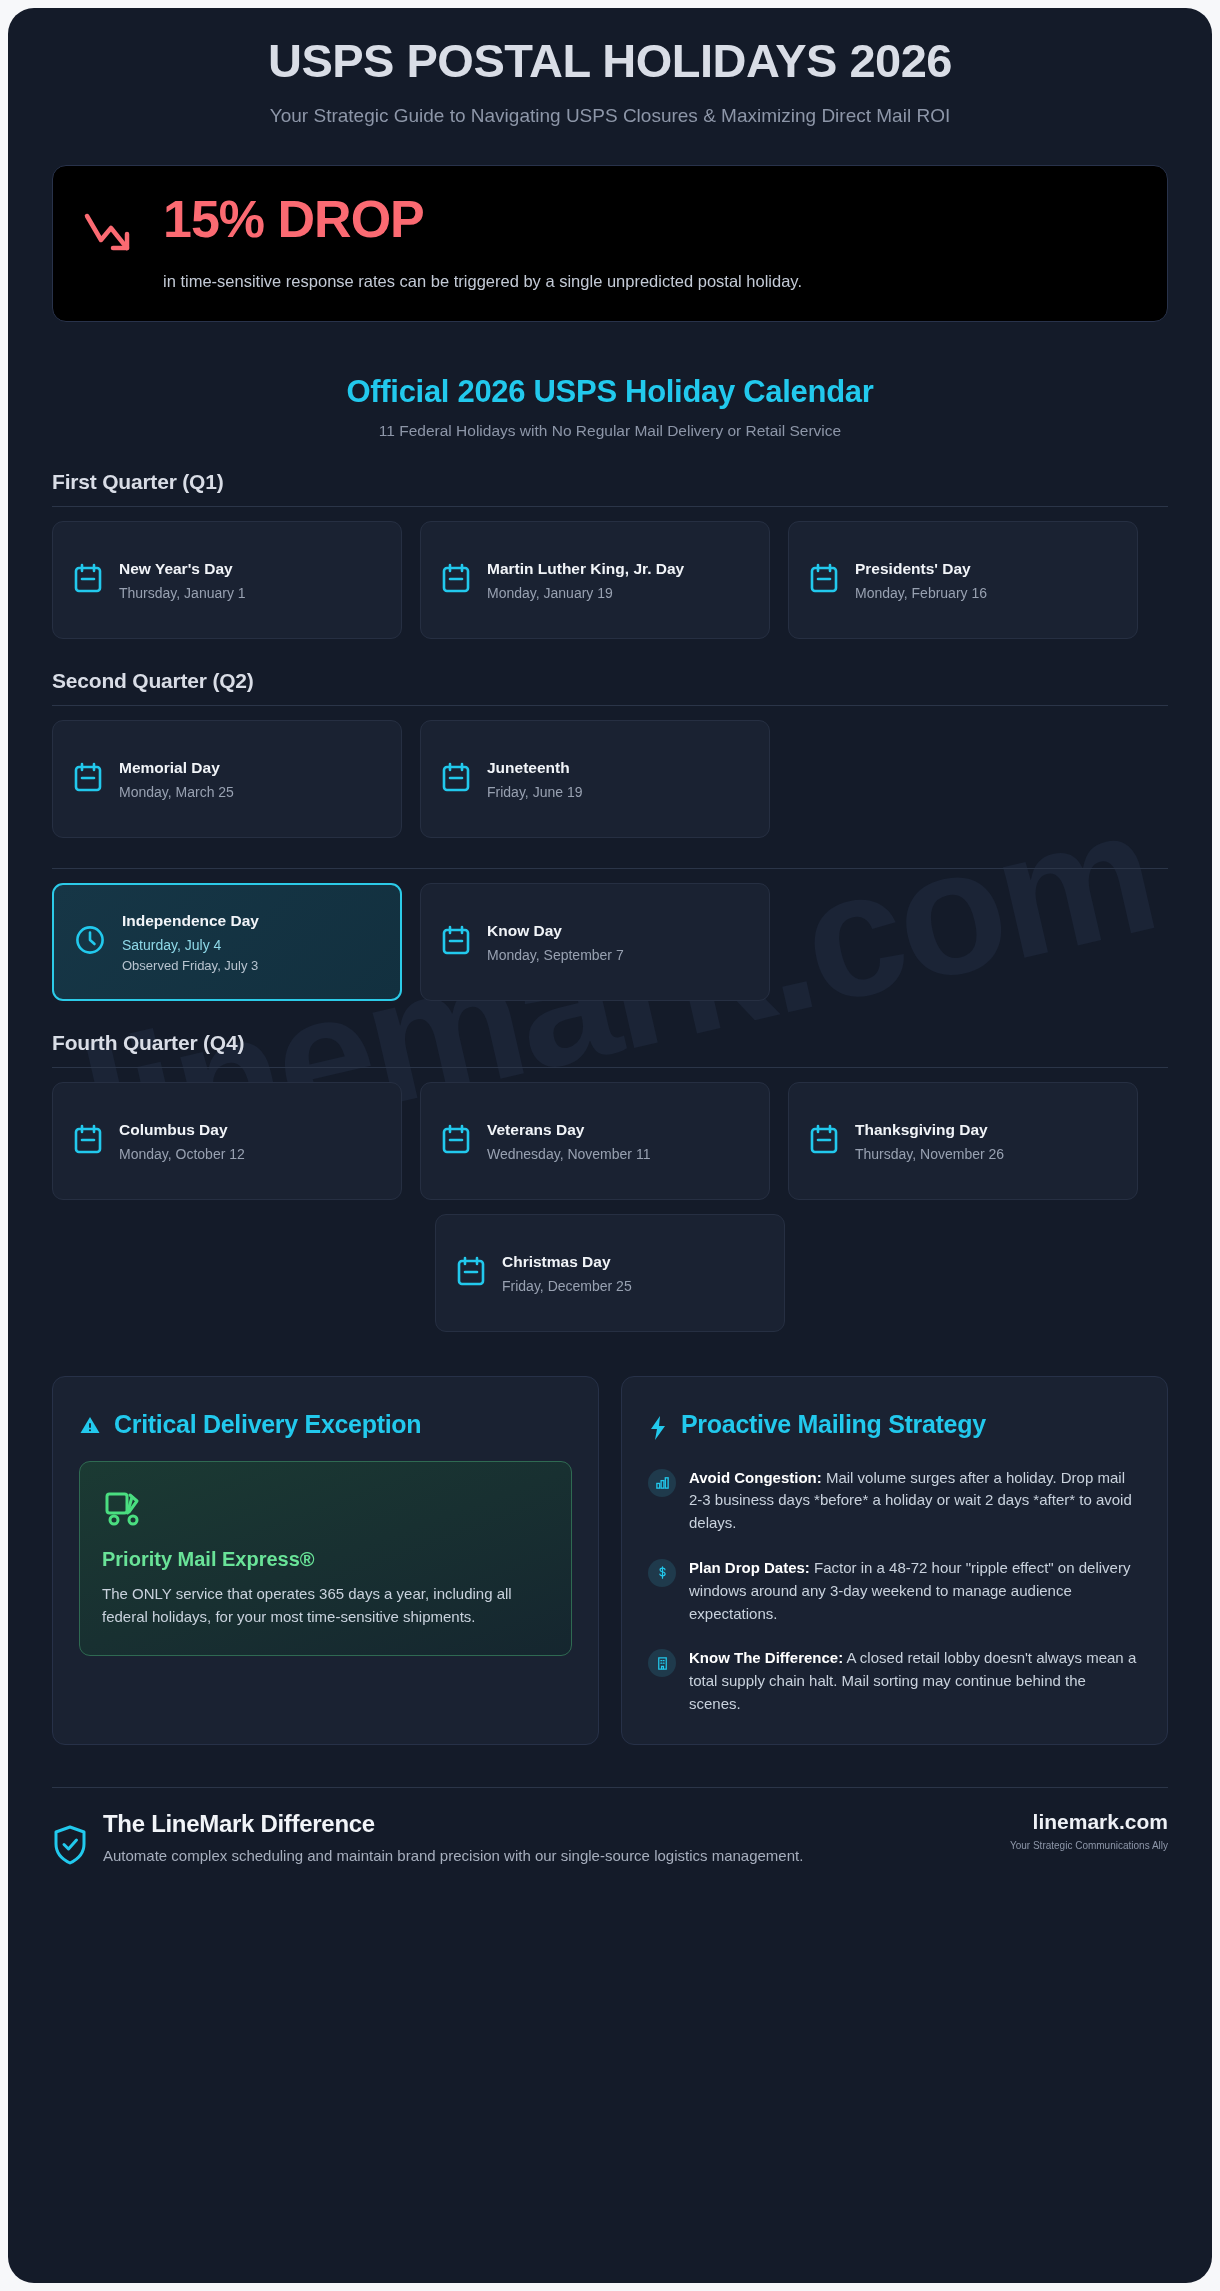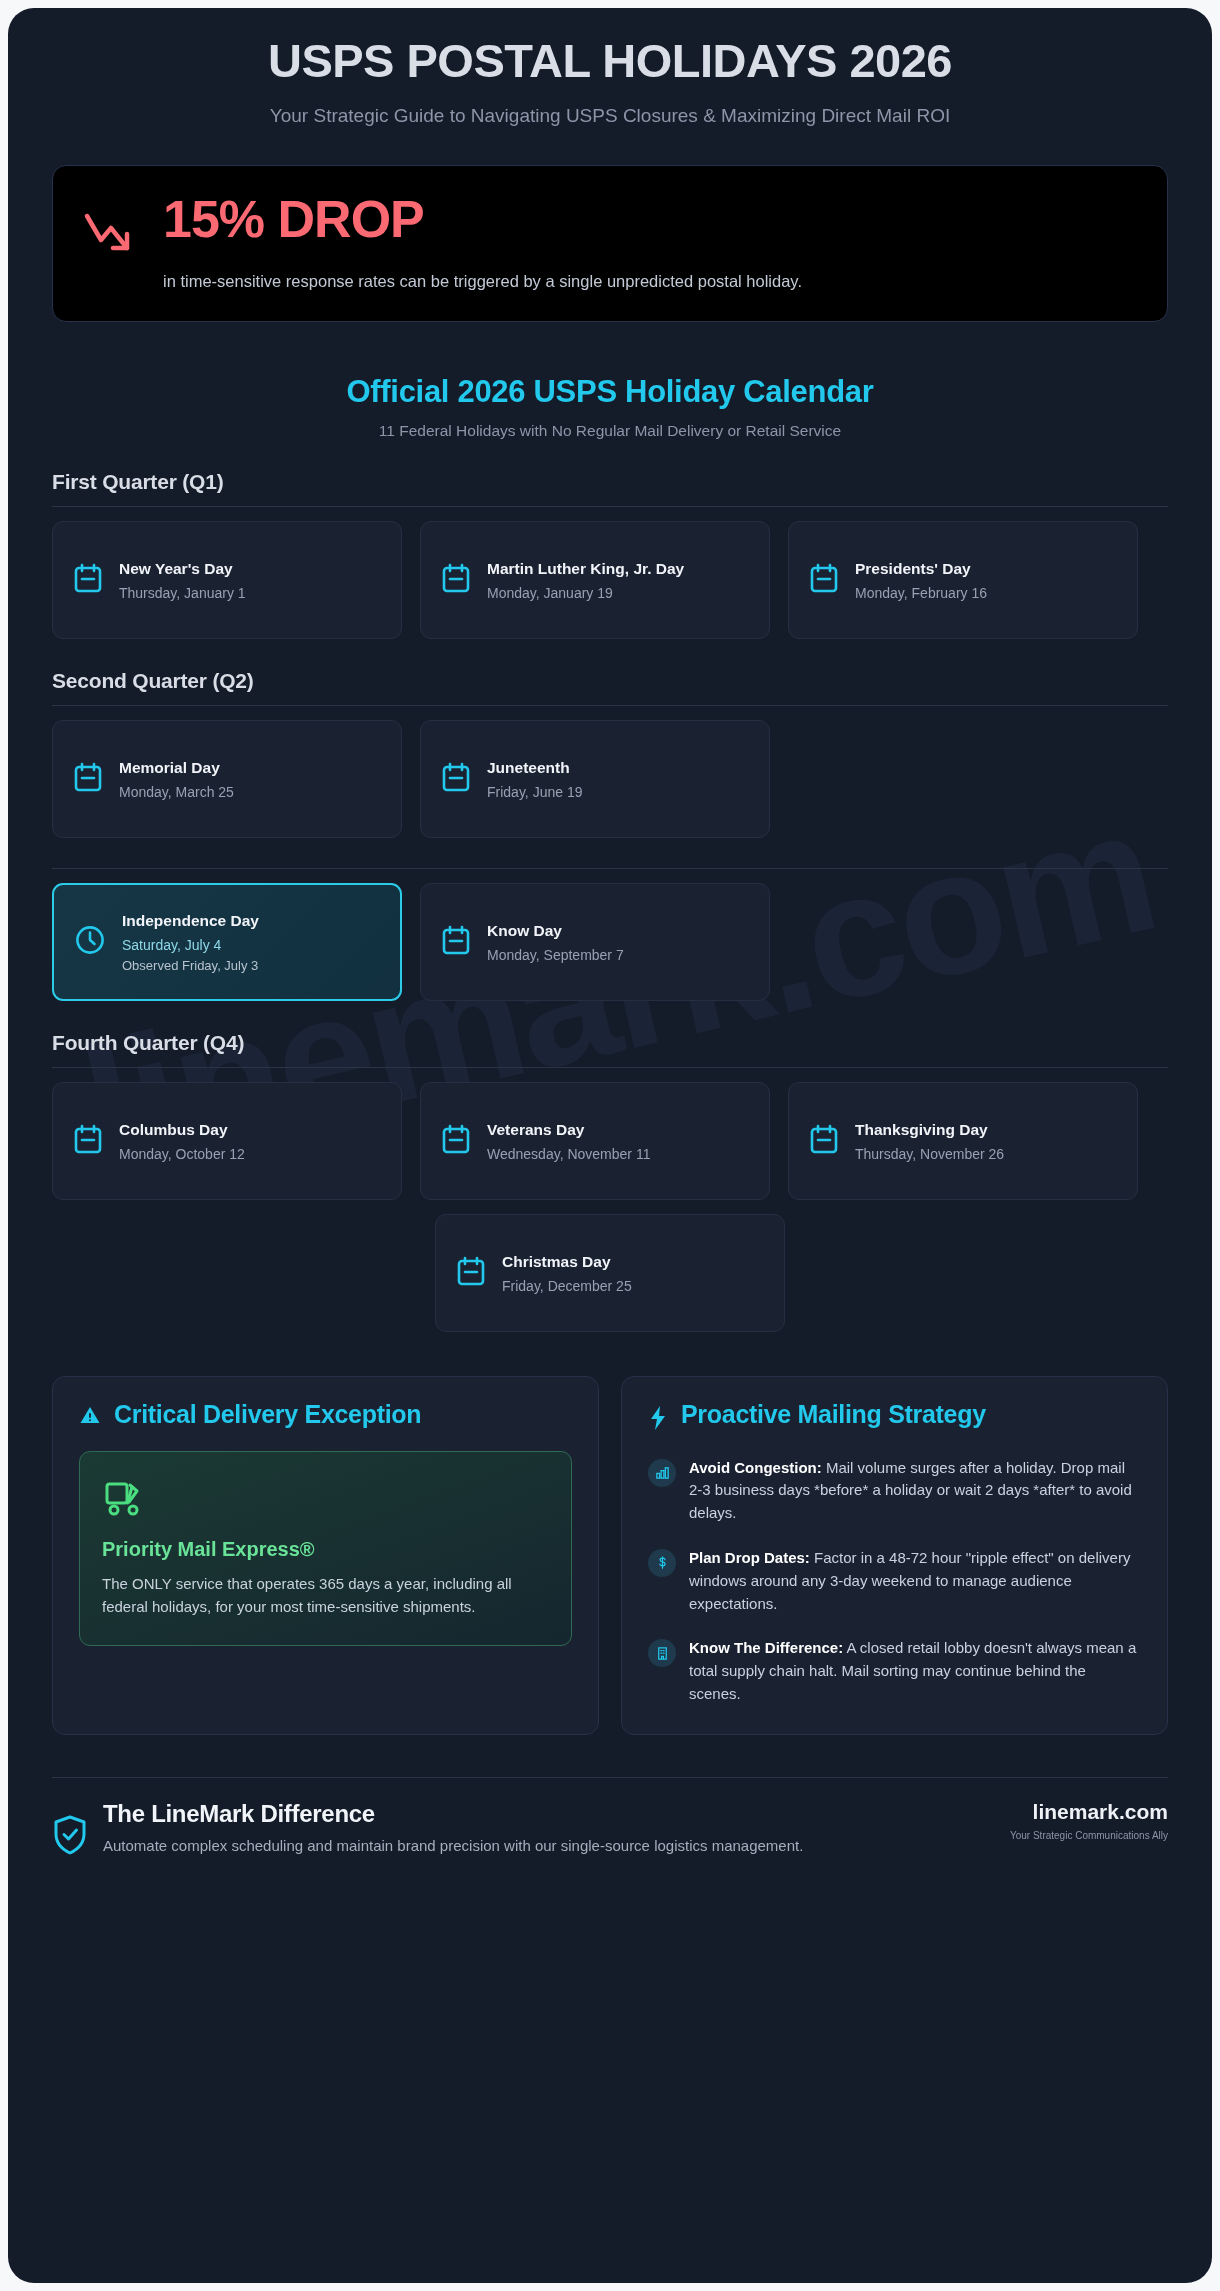--- a/index.html
+++ b/index.html
@@ -108,21 +108,21 @@
   
   .panels {
     margin-top:44px;
     display:flex; gap:22px; align-items:stretch;
   }
   .panel {
     flex:1 1 0;
     background:#1a2232;
     border:1px solid #273148;
     border-radius:13px;
-    padding:22px 26px 28px;
+    padding:32px 26px 28px;
   }
   .panel-head {
     display:flex; align-items:flex-start; gap:13px;
   }
   .panel-head .ph-ico { flex:0 0 auto; margin-top:6px; }
   .panel-head h3 {
     font-size:25px; font-weight:700; color:#22c9ed; line-height:1.22;
     letter-spacing:-0.3px;
   }
 

